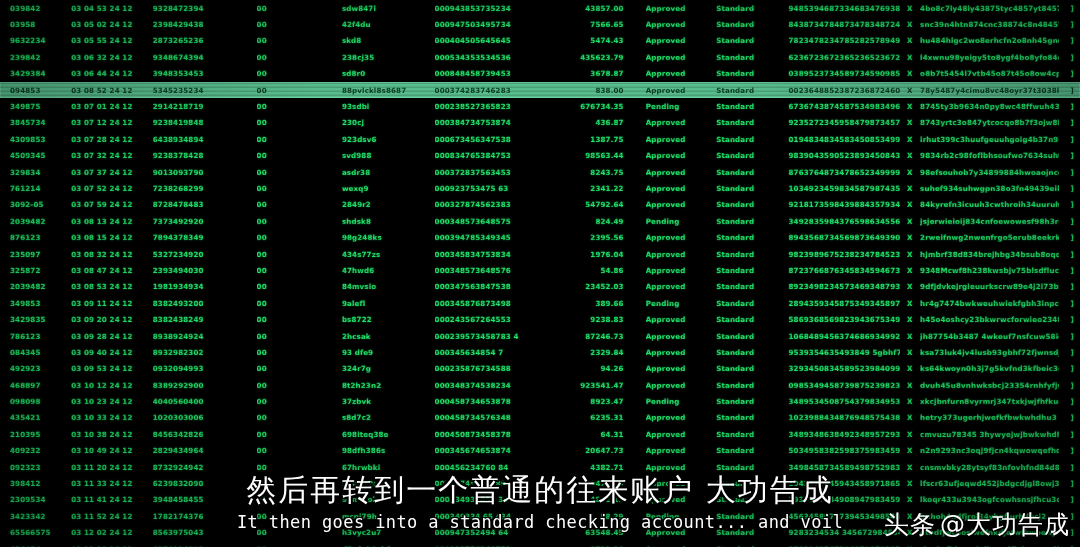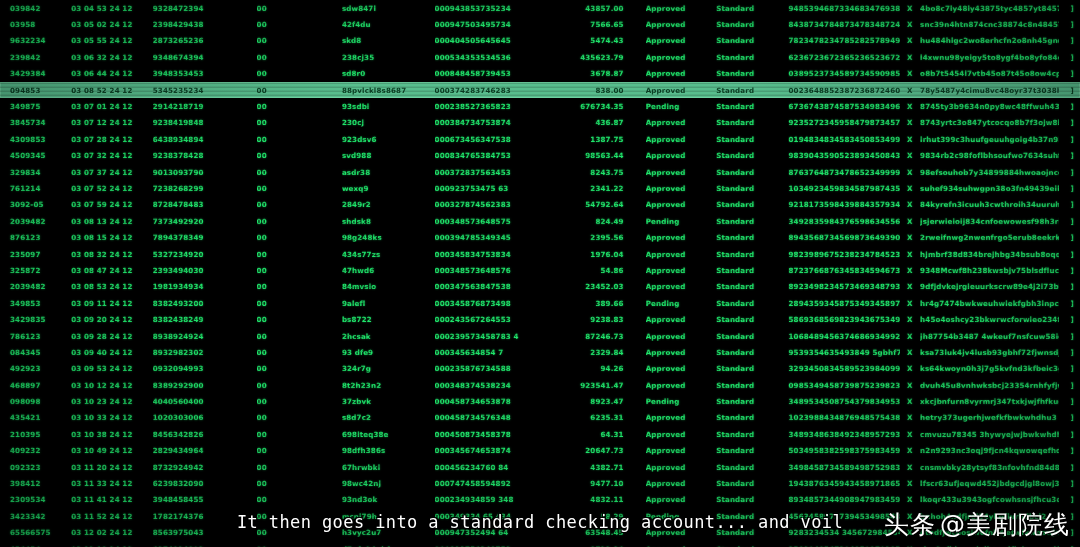--- a/index.html
+++ b/index.html
@@ -648,21 +648,22 @@
         <div class="c c11">X</div>
         <div class="c c12">rbw3qfbkwuehdbcuwlfjnjsugwudfb</div>
         <div class="c c13">]</div>
       </div>
     </div>
 
   <div id="vignette"></div>
   <div id="scanlines"></div>
 
   <div id="subtitles">
+    <div id="sub-cn">然后再转到一个普通的往来账户  大功告成</div>
     <div id="sub-en">It then goes into a standard checking account... and voil</div>
   </div>
 
   <div id="watermark">
     <span>头条</span>
-    <span>@美剧院线</span>
+    <span>@大功告成</span>
   </div>
 
 </div>
 
 </body></html>

